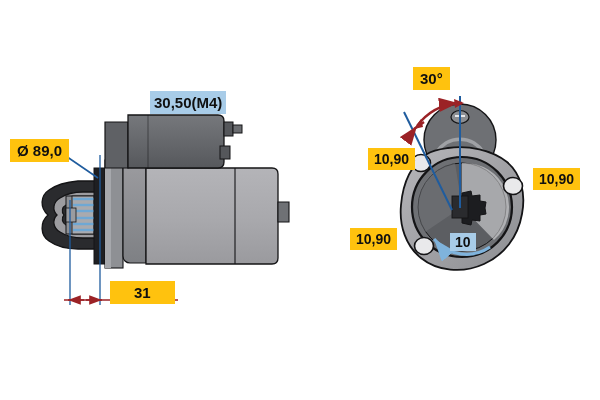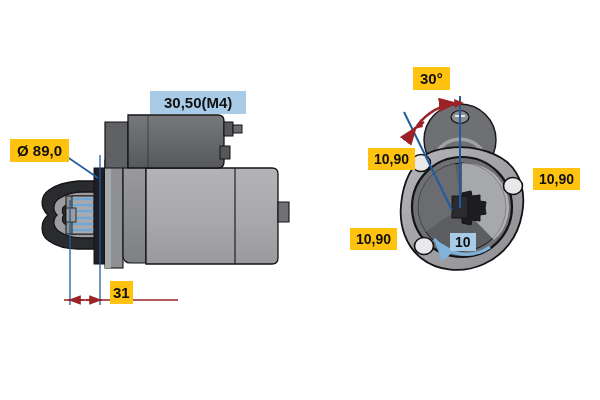--- a/index.html
+++ b/index.html
@@ -8,22 +8,22 @@
   #stage{position:relative;width:600px;height:400px;background:#fff;}
   svg#drawing{position:absolute;left:0;top:0;width:600px;height:400px;display:block;}
 
   .lbl{position:absolute;box-sizing:border-box;
        font-weight:bold;color:#101010;line-height:1;
        white-space:nowrap;display:flex;align-items:center;justify-content:center;}
   .lbl-yellow{background:#FFC20E;}
   .lbl-blue{background:#A8CCE8;}
 
   #lbl-dia   {left:10px; top:139px; padding:4px 7px; font-size:15px;}
-  #lbl-31    {left:110px;top:281px; padding:4px 3px; font-size:15px;}
-  #lbl-3050  {left:150px;top:91px;  padding:4px 14px; font-size:15px;}
+  #lbl-31    {left:110px;top:281px; padding:4px 24px; font-size:15px;}
+  #lbl-3050  {left:150px;top:91px;  padding:4px 4px; font-size:15px;}
   #lbl-30deg {left:413px;top:67px;  padding:4px 7px; font-size:15px;}
   #lbl-1090a {left:368px;top:148px; padding:4px 6px; font-size:14px;}
   #lbl-1090b {left:533px;top:168px; padding:4px 6px; font-size:14px;}
   #lbl-1090c {left:350px;top:228px; padding:4px 6px; font-size:14px;}
   #lbl-10    {left:450px;top:200px; padding:2px 5px; font-size:14px;margin-top:33px;}
 </style>
 </head>
 <body>
 
 <div id="stage">

